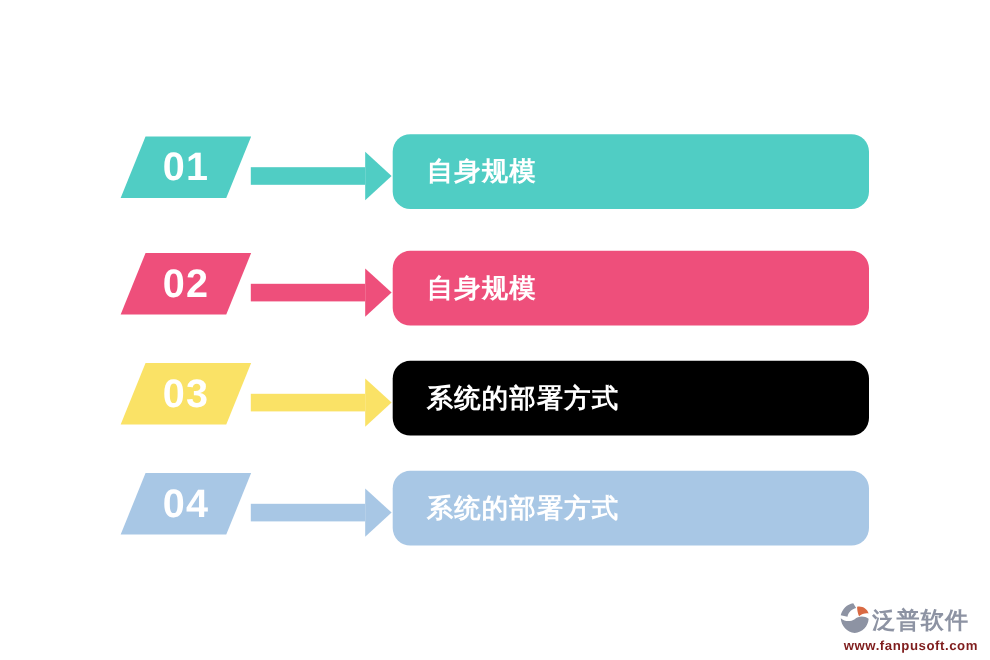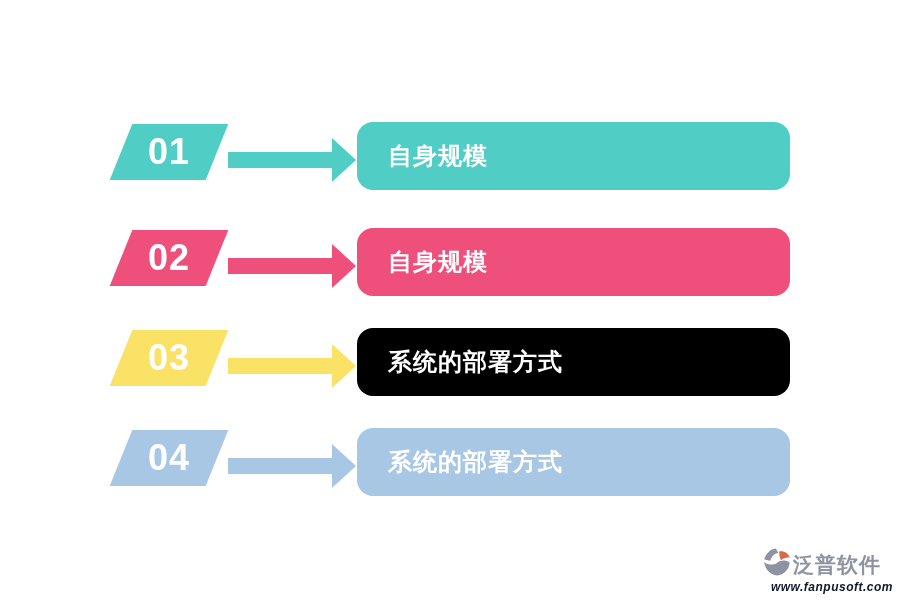--- a/index.html
+++ b/index.html
@@ -89,21 +89,21 @@
     padding-left: 31px;
     letter-spacing: 1px;
   }
 
   
   .footer {
     position: absolute;
     top: 549px;
     right: 7px;
     width: 130px;
-    text-align: right;
+    text-align: center;
   }
   .brand-line {
     display: flex;
     align-items: center;
     justify-content: flex-start;
     gap: 2px;
     height: 30px;
   }
   .brand-name {
     font-size: 21px;
@@ -183,16 +183,16 @@
     <div class="brand-line">
       <span>
         <svg width="28" height="30" viewBox="0 0 32 34" aria-hidden="true">
           <path class="logo-gray" d="M14.5,1.5 C8,2.5 3,7.5 1.5,14 L8.5,15.5 C9.5,11 13,7.5 17.5,6.5 Z" fill="#8D93A3"></path>
           <path class="logo-orange" d="M18.5,5 C24,4 29,7 30.5,12 C27,11.5 23,12.5 20.5,15 C19,11 18.5,8 18.5,5 Z" fill="#D96A43"></path>
           <path class="logo-gray" d="M1.5,17 C2,25 8,31.5 16,32.5 C24,31.5 30,25.5 30.5,17.5 C26,14.5 20,14.5 16,18 C11.5,21 5.5,20.5 1.5,17 Z" fill="#8D93A3"></path>
         </svg>
       </span>
       <span class="brand-name" style="color: rgb(141, 147, 163);">泛普软件</span>
     </div>
-    <div class="brand-url" style="color: #0f172a; font-style: italic;">www.fanpusoft.com</div>
+    <div class="brand-url" style="color: #7f1d1d;">www.fanpusoft.com</div>
   </div>
 
 </div>
 
 </body></html>

